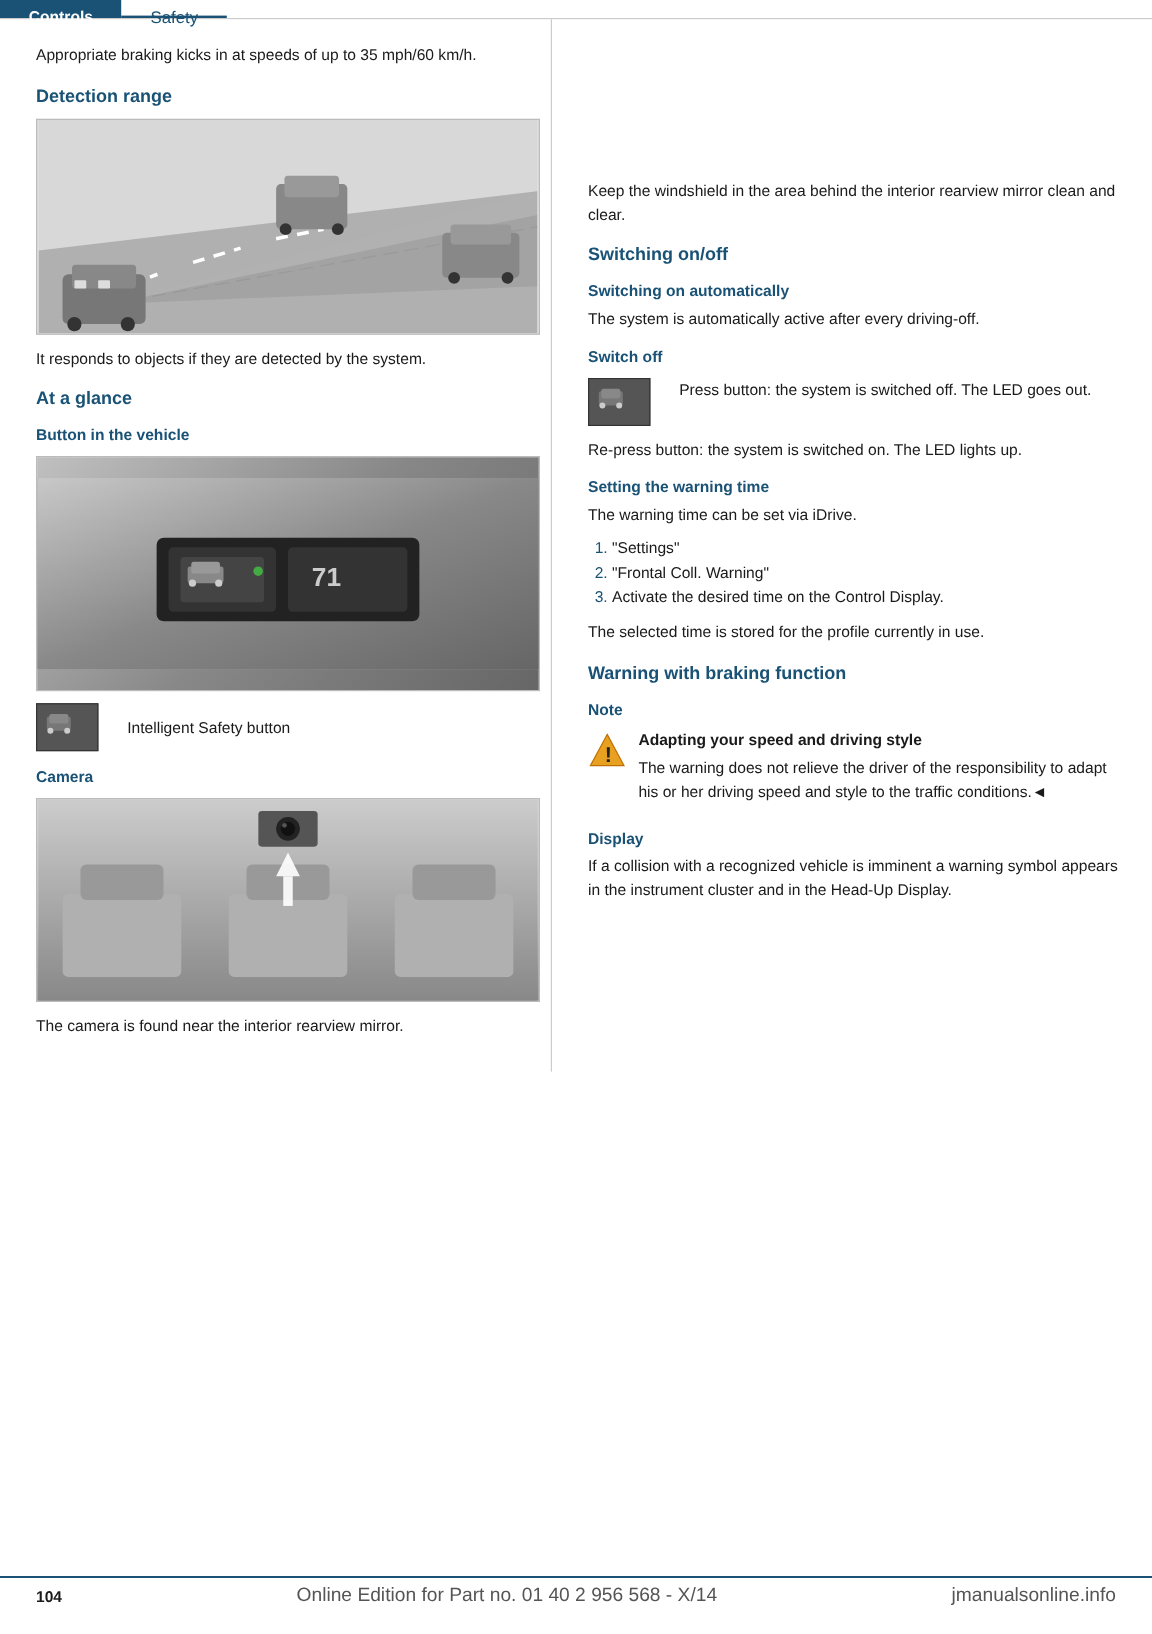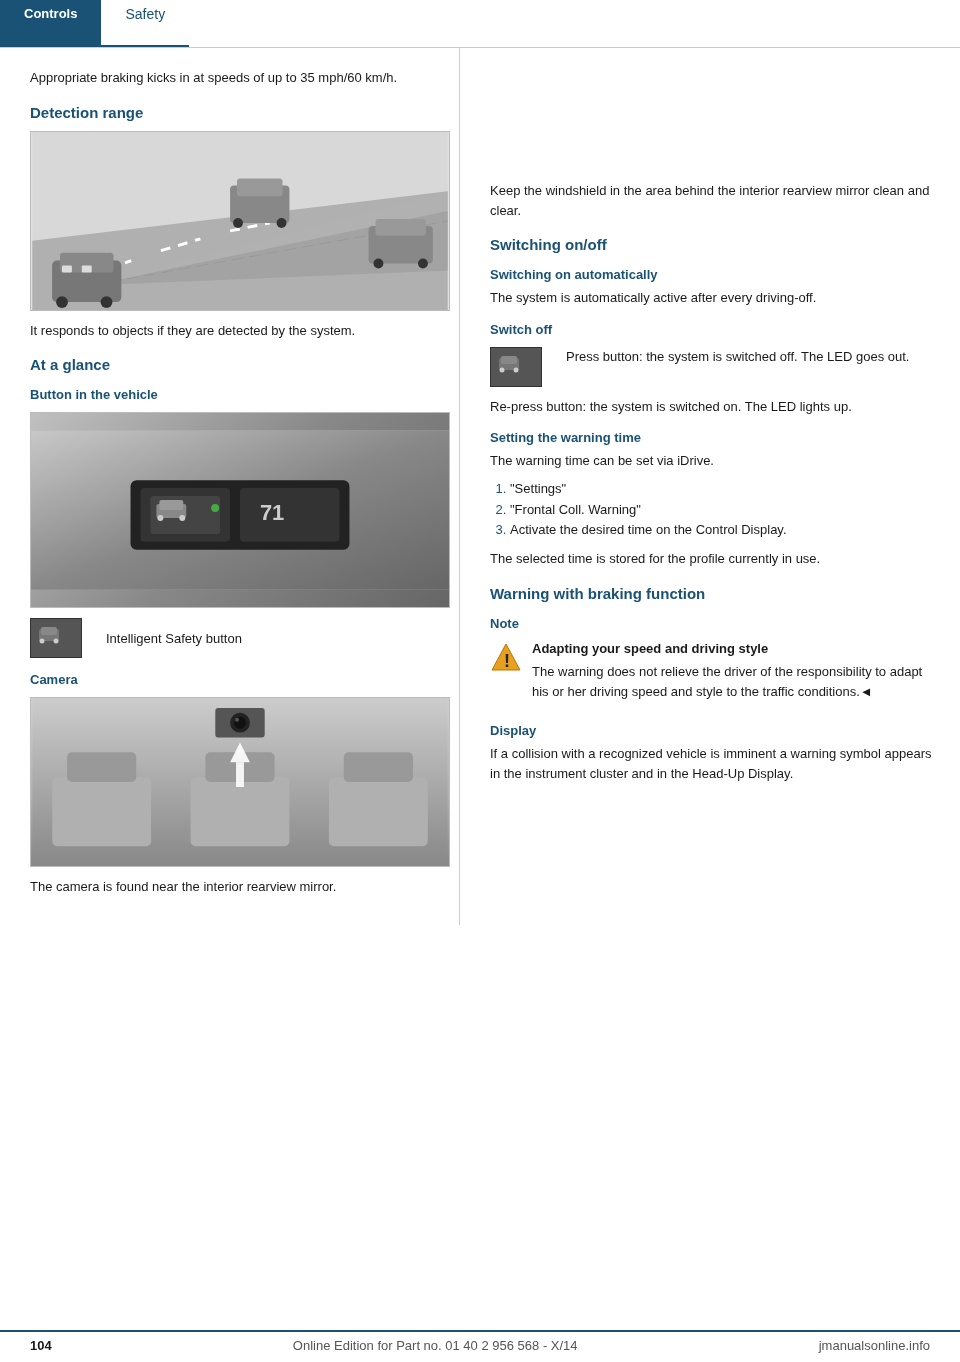--- a/index.html
+++ b/index.html
@@ -9,21 +9,21 @@
       color: #1a1a1a;
       background: #fff;
       width: 960px;
       min-height: 1362px;
     }
 
     
     .header-tabs {
       display: flex;
       border-bottom: 1px solid #ccc;
-      height: 48px;
+      height: 16px;
     }
     .tab-controls {
       background: #1a5276;
       color: #fff;
       padding: 6px 24px;
       font-size: 13px;
       font-weight: bold;
     }
     .tab-safety {
       color: #1a5276;
@@ -146,30 +146,30 @@
 
     
     .footer {
       border-top: 2px solid #1a5276;
       display: flex;
       justify-content: space-between;
       align-items: center;
       padding: 6px 30px;
       margin-top: auto;
       position: fixed;
-      bottom: 3px;
+      bottom: 17px;
       width: 960px;
       background: #fff;
     }
     .footer-page {
       font-size: 13px;
       font-weight: bold;
     }
     .footer-text {
-      font-size: 13px;
+      font-size: 16px;
       color: #555;
     }
 
     .content-wrapper {
       min-height: 1310px;
     }
 
     
     .camera-interior {
       background: linear-gradient(to bottom, #d0d0d0 0%, #b0b0b0 60%, #888 100%);

